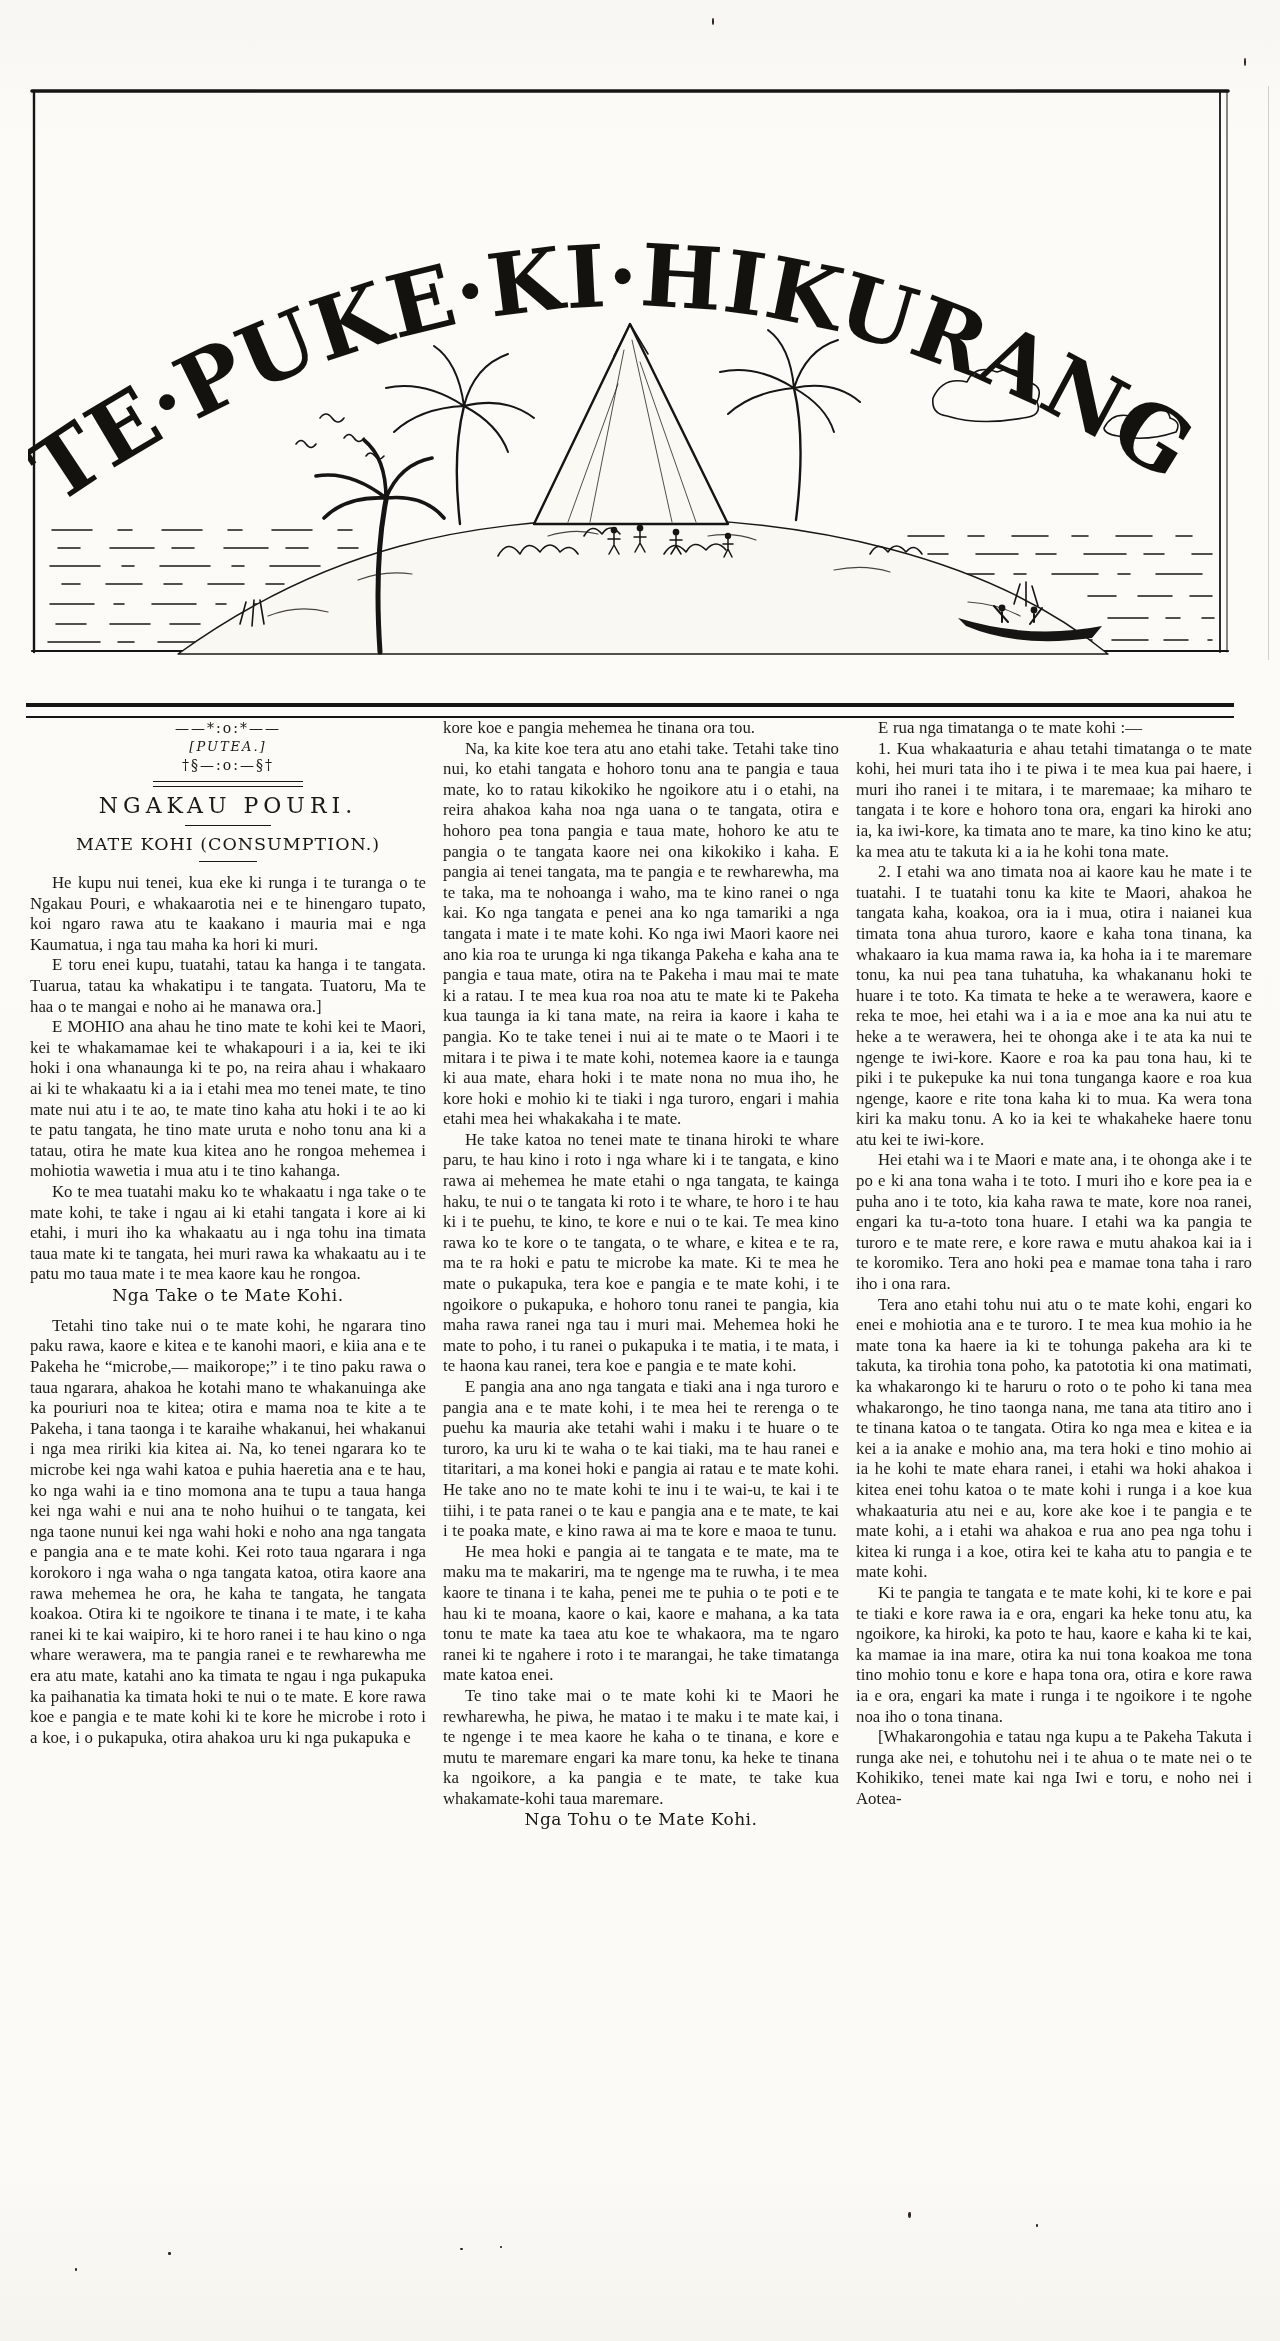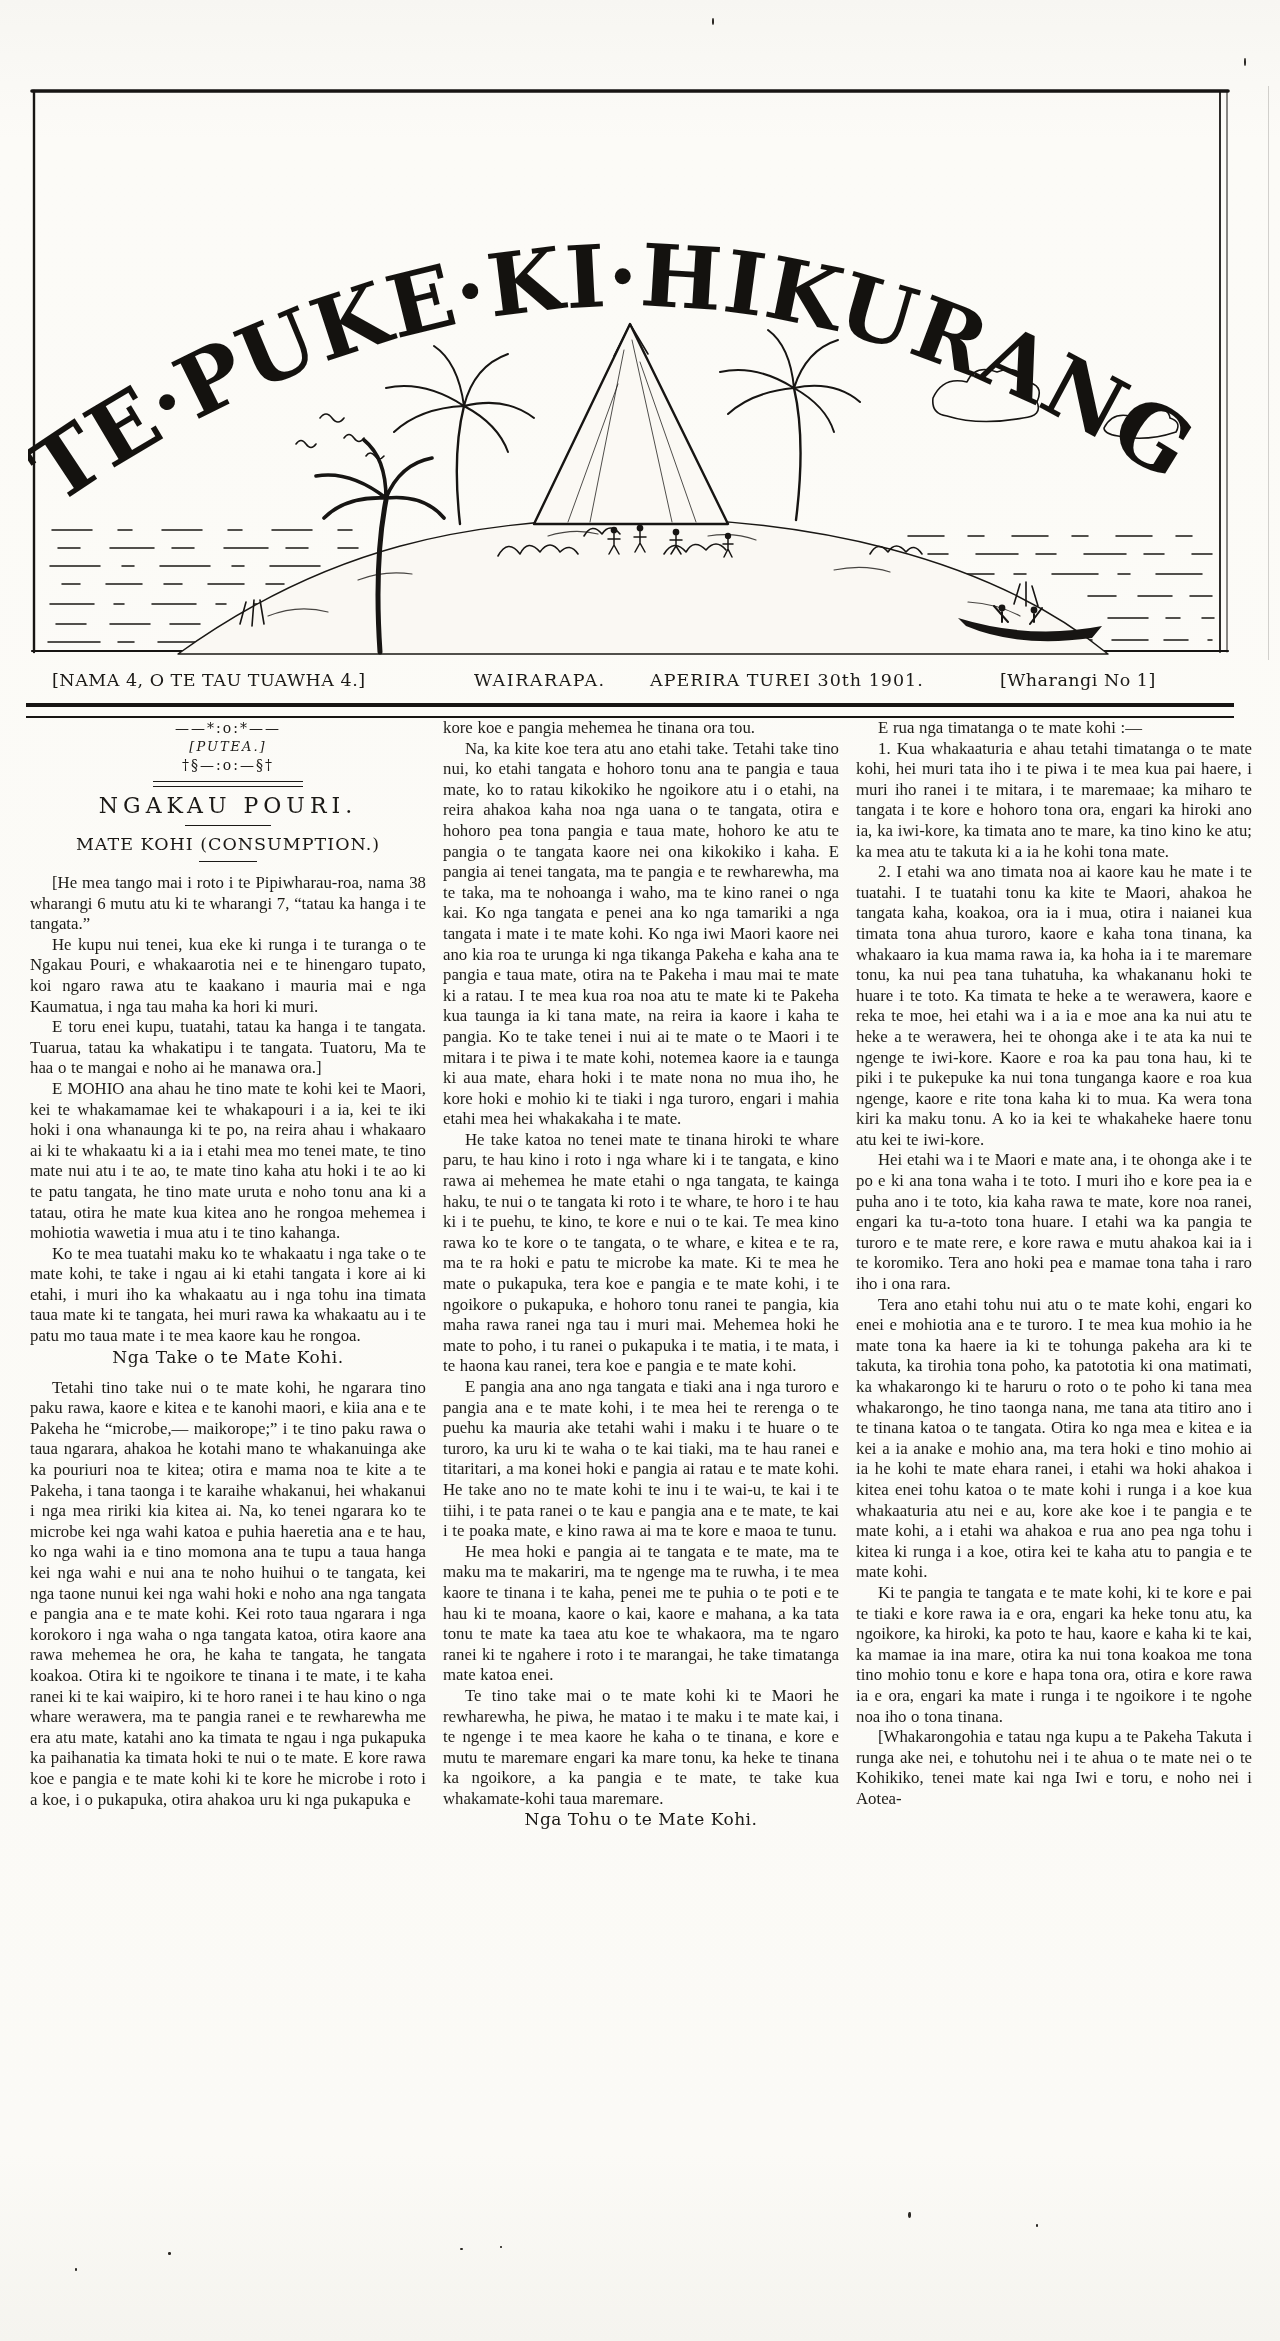--- a/index.html
+++ b/index.html
@@ -133,40 +133,33 @@
 
       <g>
         <path id="titleArc" d="M 46 410 Q 602 34 1158 410" fill="none"></path>
         <text font-family="'DejaVu Serif','Liberation Serif',serif" font-size="86" font-weight="bold" fill="#14120f" letter-spacing="1">
           <textPath href="#titleArc" startOffset="50%" text-anchor="middle">TE·PUKE·KI·HIKURANGI</textPath>
         </text>
       </g>
     </svg>
   </div>
 
-  <div id="dateline">
-    <span class="dl dl-issue">[NAMA 4,  O TE TAU TUAWHA 4.]</span>
-    <span class="dl dl-place">WAIRARAPA.</span>
-    <span class="dl dl-date">APERIRA  TUREI  30th 1901.</span>
-    <span class="dl dl-page">[Wharangi No 1]</span>
-  </div>
   <div id="headrule"></div>
 
   <div id="cols">
 
     <div class="col">
       <div class="orn">——*:o:*——</div>
       <div class="putea">[PUTEA.]</div>
       <div class="orn">†§—:o:—§†</div>
       <div class="rule-dbl"></div>
       <div class="head-1">NGAKAU POURI.</div>
       <div class="rule-sm"></div>
       <div class="head-2">MATE KOHI (CONSUMPTION.)</div>
       <div class="rule-60"></div>
-      <p>[He mea tango mai i roto i te Pipiwharau-roa, nama 38  wharangi 6  mutu atu ki te wharangi 7, “tatau ka hanga i te tangata.”</p>
       <p>He kupu nui tenei, kua eke ki runga i te turanga o te Ngakau Pouri, e whakaarotia nei e te hinengaro tupato, koi ngaro rawa atu te kaakano i mauria mai e nga Kaumatua, i nga tau maha ka hori ki muri.</p>
       <p>E toru enei kupu, tuatahi, tatau ka hanga i te tangata.  Tuarua, tatau ka whakatipu i te tangata.  Tuatoru, Ma te haa o te mangai e noho ai he manawa ora.]</p>
       <p>E MOHIO ana ahau he tino mate te kohi kei te Maori, kei te whakamamae kei te whakapouri i a ia, kei te iki hoki i ona whanaunga ki te po, na reira ahau i whakaaro ai ki te whakaatu ki a ia i etahi mea mo tenei mate, te tino mate nui atu i te ao, te mate tino kaha atu hoki i te ao ki te patu tangata, he tino mate uruta e noho tonu ana ki a tatau, otira he mate kua kitea ano he rongoa mehemea i mohiotia wawetia i mua atu i te tino kahanga.</p>
       <p>Ko te mea tuatahi maku ko te whakaatu i nga take o te mate kohi, te take i ngau ai ki etahi tangata i kore ai ki etahi, i muri iho ka whakaatu au i nga tohu ina timata taua mate ki te tangata, hei muri rawa ka whakaatu au i te patu mo taua mate i te mea kaore kau he rongoa.</p>
       <div class="crosshead">Nga Take o te Mate Kohi.</div>
       <p>Tetahi tino take nui o te mate kohi, he ngarara tino paku rawa, kaore e kitea e te kanohi maori, e kiia ana e te Pakeha he “microbe,— maikorope;” i te tino paku rawa o taua ngarara, ahakoa he kotahi mano te whakanuinga ake ka pouriuri noa te kitea; otira e mama noa te kite a te Pakeha, i tana taonga i te karaihe whakanui, hei whakanui i nga mea ririki kia kitea ai.  Na, ko tenei ngarara ko te microbe kei nga wahi katoa e puhia haeretia ana e te hau, ko nga wahi ia e tino momona ana te tupu a taua hanga kei nga wahi e nui ana te noho huihui o te tangata, kei nga taone nunui kei nga wahi hoki e noho ana nga tangata e pangia ana e te mate kohi.  Kei roto taua ngarara i nga korokoro i nga waha o nga tangata katoa, otira kaore ana rawa mehemea he ora, he kaha te tangata, he tangata koakoa.  Otira ki te ngoikore te tinana i te mate, i te kaha ranei ki te kai waipiro, ki te horo ranei i te hau kino o nga whare werawera, ma te pangia ranei e te rewharewha me era atu mate, katahi ano ka timata te ngau i nga pukapuka ka paihanatia ka timata hoki te nui o te mate.  E kore rawa koe e pangia e te mate kohi ki te kore he microbe i roto i a koe, i o pukapuka, otira ahakoa uru ki nga pukapuka e</p>
     </div>
 
     <div class="col">
       <p class="noindent">kore koe e pangia mehemea he tinana ora tou.</p>

